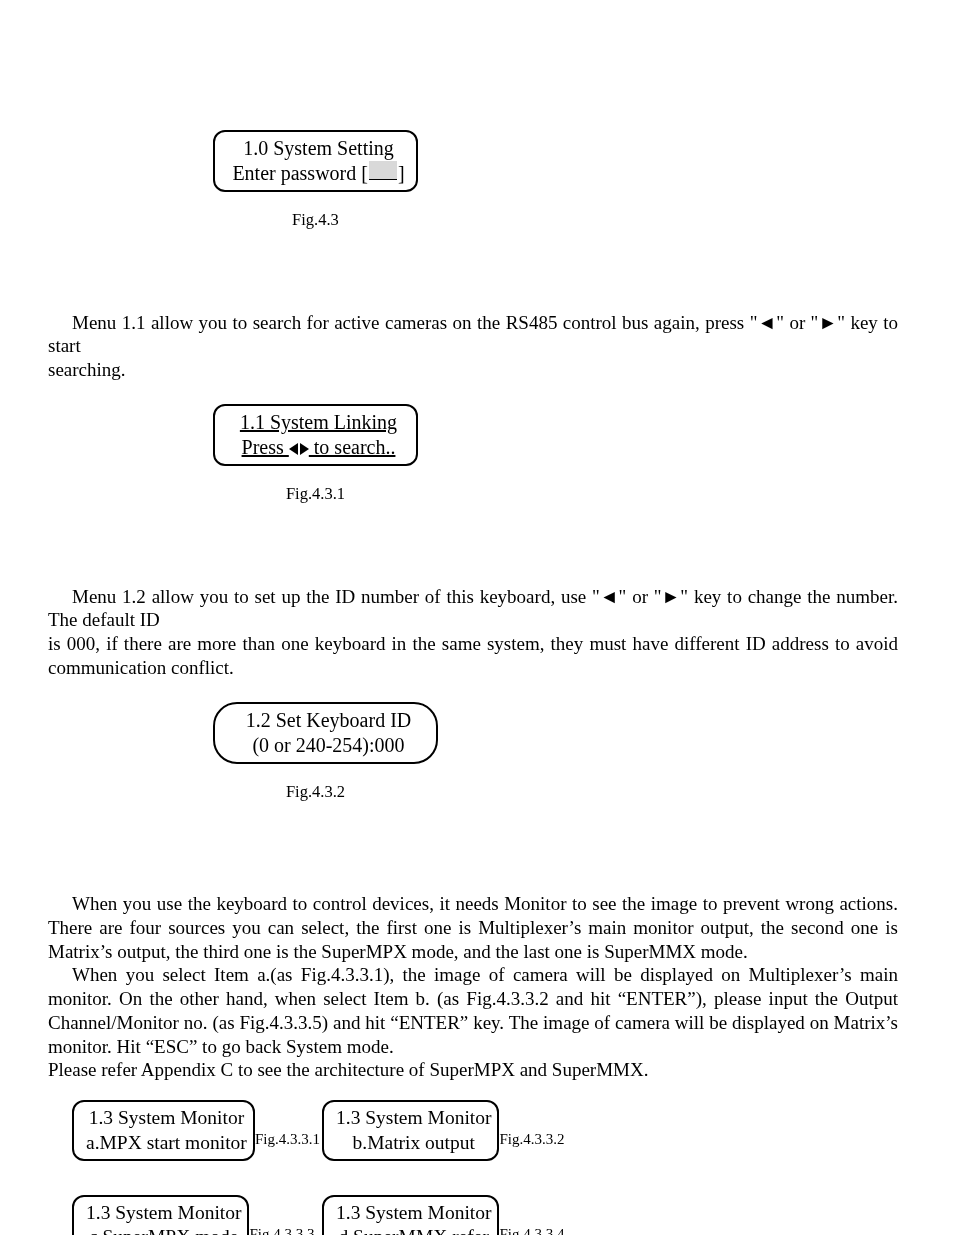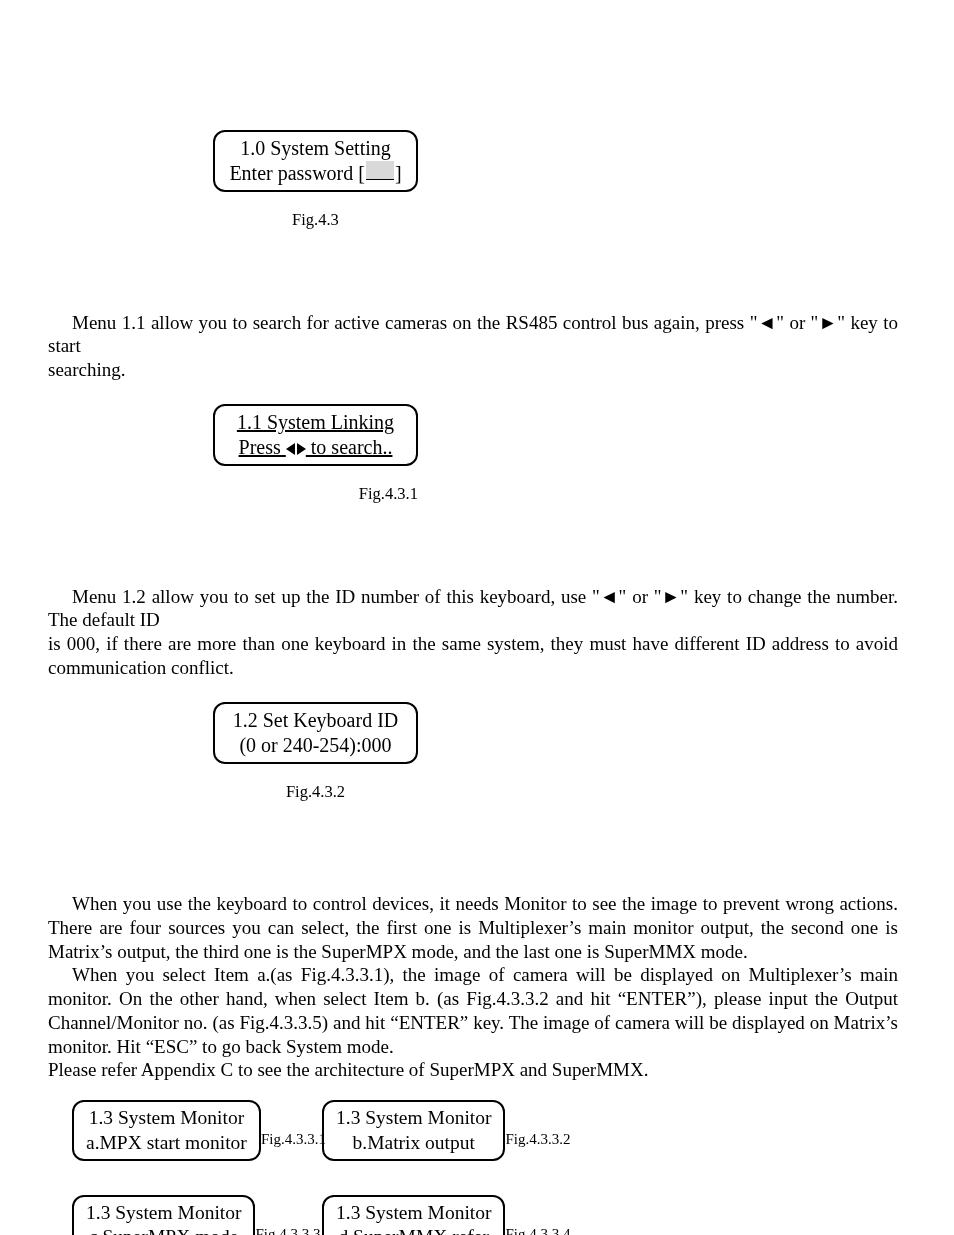--- a/index.html
+++ b/index.html
@@ -29,21 +29,21 @@
     width: 100%;
     display: flex;
     flex-direction: column;
     align-items: flex-start;
   }
   .lcd-wrap.left-offset { padding-left: 165px; }
 
   .lcd {
     border: 2px solid #000;
     border-radius: 12px;
-    padding: 4px 12px 4px 12px;
+    padding: 4px 6px 4px 12px;
     text-align: center;
     font-size: 20px;
     line-height: 1.25;
     white-space: nowrap;
   }
   .lcd .line { display: block; }
   .lcd-caption {
     font-size: 16.5px;
     margin-top: 18px;
     text-align: center;
@@ -124,34 +124,34 @@
         <span class="line">1.1 System Linking</span>
         <span class="line">
           <span>Press </span><span class="double-arrow">
               <svg width="20" height="12" viewBox="0 0 20 12">
                 <polygon points="0,6 9,0 9,12" fill="#000"></polygon>
                 <polygon points="20,6 11,0 11,12" fill="#000"></polygon>
               </svg>
             </span><span> to search..</span>
         </span>
       </div>
-      <div class="lcd-caption" style="width:205px;text-align:right;">Fig.4.3.1</div>
+      <div class="lcd-caption" style="width:205px;">Fig.4.3.1</div>
     </div>
 
     <div class="spacer-med"></div>
 
     <p class="para indent">
       <span>Menu 1.2 allow you to set up the ID number of this keyboard, use "</span><span class="arrow">◄</span><span>" or "</span><span class="arrow">►</span><span>" key to change the number. The default ID</span>
     </p>
     <p class="para noindent">is 000, if there are more than one keyboard in the same  system, they must have different ID address to avoid communication conflict.</p>
 
     <div style="height:22px"></div>
 
     <div class="lcd-wrap left-offset">
-      <div class="lcd" style="width:205px;">
+      <div class="lcd" style="width:225px;border-radius:24px;">
         <span class="line">1.2 Set Keyboard ID</span>
         <span class="line">(0 or 240-254):000</span>
       </div>
       <div class="lcd-caption" style="width:205px;">Fig.4.3.2</div>
     </div>
 
     <div class="spacer-lg"></div>
 
     <p class="para indent">When you use the keyboard to control devices, it needs Monitor to see the image to prevent wrong actions. There are four sources you can select, the first one is Multiplexer’s main monitor output, the second one is Matrix’s output, the third one is the SuperMPX mode, and the last one is SuperMMX mode.</p>
     <p class="para indent">When you select Item a.(as Fig.4.3.3.1), the image of camera will be displayed on Multiplexer’s main monitor. On the other hand, when select Item b. (as Fig.4.3.3.2 and hit “ENTER”), please input the Output Channel/Monitor no. (as Fig.4.3.3.5) and hit “ENTER” key. The image of camera will be displayed on Matrix’s monitor.  Hit “ESC” to go back System mode.</p>

